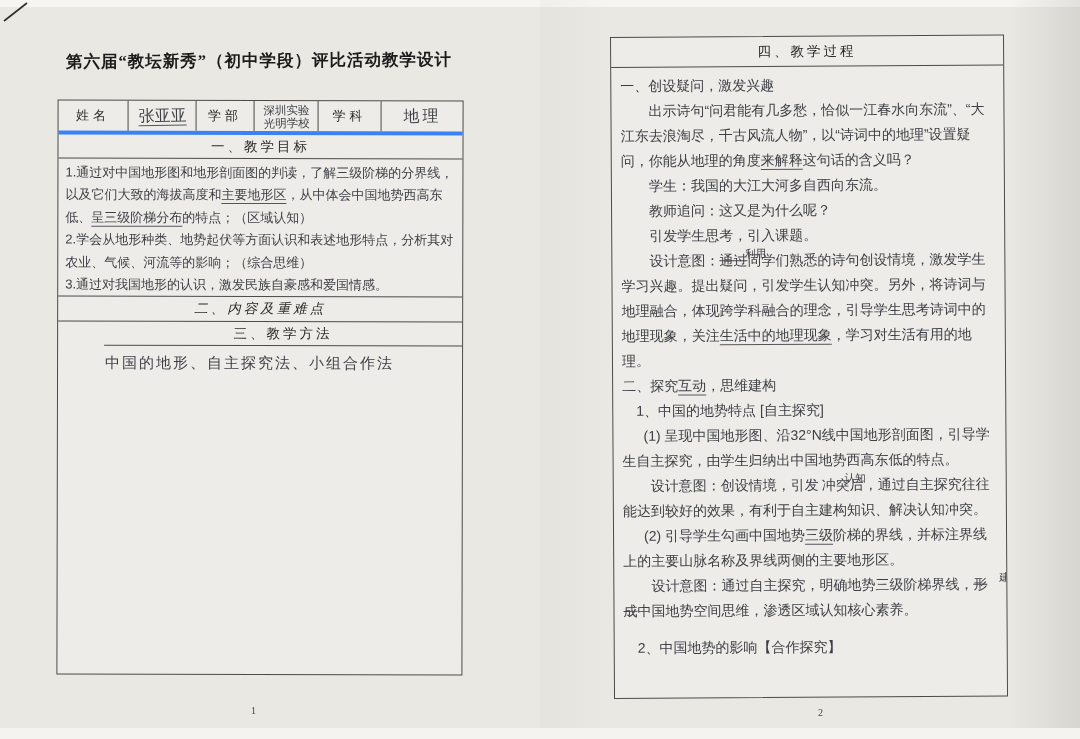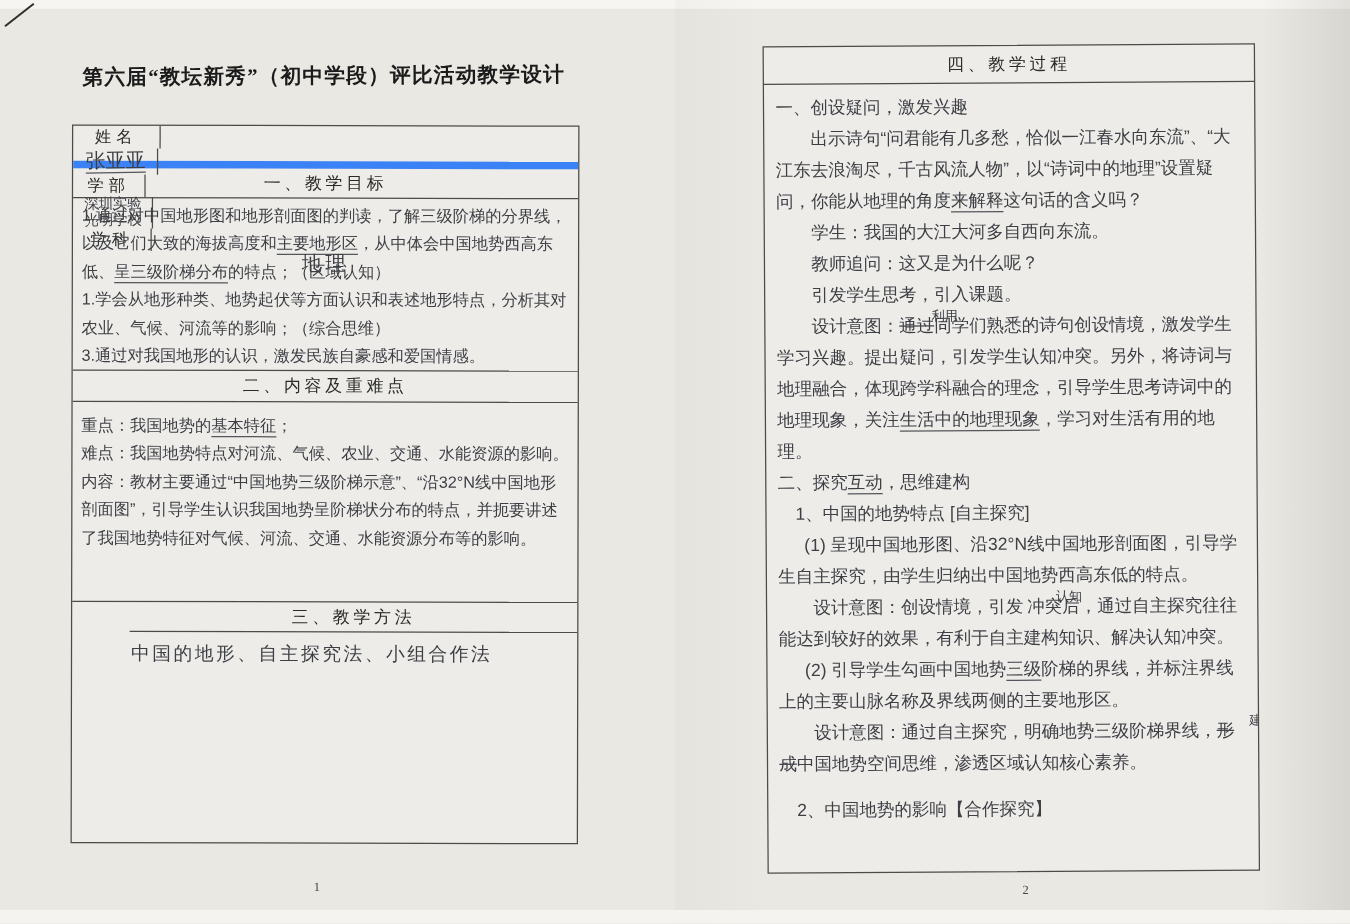--- a/index.html
+++ b/index.html
@@ -25,21 +25,21 @@
     position:absolute;left:57px;top:50px;width:404px;text-align:center;
     font-family:"Liberation Serif",serif;font-weight:bold;font-size:16.5px;
     color:#1b1b1b;letter-spacing:1px;transform:rotate(-0.35deg);
   }
 
   
   .ptable{position:absolute;background:rgba(255,255,255,.18);border:1.3px solid #4c4b47;}
   .ltable{left:57px;top:100px;width:404px;height:573px;display:flex;flex-direction:column;transform:rotate(0.12deg);}
   .rtable{left:610px;top:37px;width:392px;height:660px;display:flex;flex-direction:column;transform:rotate(-0.35deg);transform-origin:top left;}
 
-  .row{display:flex;border-bottom:6px solid #3b82f6;box-sizing:border-box;flex-direction:column;}
+  .row{display:flex;border-bottom:4px solid #3b82f6;box-sizing:border-box;}
   .cell{box-sizing:border-box;display:flex;align-items:center;}
   .cell.rb{border-right:1px solid #4c4b47;}
   .lbl{justify-content:center;font-family:"Liberation Serif",serif;font-size:13px;color:#2a2a28;letter-spacing:4px;}
   .sec-head{
     border-bottom:1px solid #4c4b47;box-sizing:border-box;display:flex;align-items:center;justify-content:center;
     font-family:"Liberation Serif",serif;font-size:13.5px;color:#2a2a28;letter-spacing:3px;flex:0 0 auto;
   }
   .body-cell{box-sizing:border-box;border-bottom:1px solid #4c4b47;padding:3px 7px 0 7px;overflow:hidden;flex:0 0 auto;}
   .body-cell.last{border-bottom:none;flex:1 1 auto;}
 
@@ -105,30 +105,25 @@
       <div class="cell rb lbl" style="width:63px;">学科</div>
       <div class="cell hand" style="flex:1;justify-content:center;">
         <span class="hw-subject">地理</span>
       </div>
     </div>
 
 
     <div class="sec-head" style="height:24px;">一、教学目标</div>
     <div class="body-cell obj hand" style="height:138px;">
       <p>1.通过对中国地形图和地形剖面图的判读，了解三级阶梯的分界线，以及它们大致的海拔高度和<span class="ul">主要地形区</span>，从中体会中国地势西高东低、<span class="ul">呈三级阶梯分布</span>的特点；（区域认知）</p>
-      <p>1.学会从地形种类、地势起伏等方面认识和表述地形特点，分析其对农业、气候、河流等的影响；（综合思维）</p>
+      <p>2.学会从地形种类、地势起伏等方面认识和表述地形特点，分析其对农业、气候、河流等的影响；（综合思维）</p>
       <p>3.通过对我国地形的认识，激发民族自豪感和爱国情感。</p>
     </div>
 
-    <div class="sec-head" style="height:25px;">二、内容及重难点</div>
-    <div class="body-cell kp hand" style="height:160px;padding-top:8px;">
-      <p>重点：我国地势的<span class="ul">基本特征</span>；</p>
-      <p>难点：我国地势特点对河流、气候、农业、交通、水能资源的影响。</p>
-      <p>内容：教材主要通过“中国地势三级阶梯示意”、“沿32°N线中国地形剖面图”，引导学生认识我国地势呈阶梯状分布的特点，并扼要讲述了我国地势特征对气候、河流、交通、水能资源分布等的影响。</p>
-    </div>
+    <div class="sec-head" style="height:25px;font-style:italic;">二、内容及重难点</div>
 
     <div class="sec-head" style="height:24px;margin-left:46px;">三、教学方法</div>
     <div class="body-cell last hand">
       <div class="methods">中国的地形、自主探究法、小组合作法</div>
     </div>
   </div>
 
   <div class="page-num" style="left:251px;top:705px;">1</div>
 
   <div class="ptable rtable">

